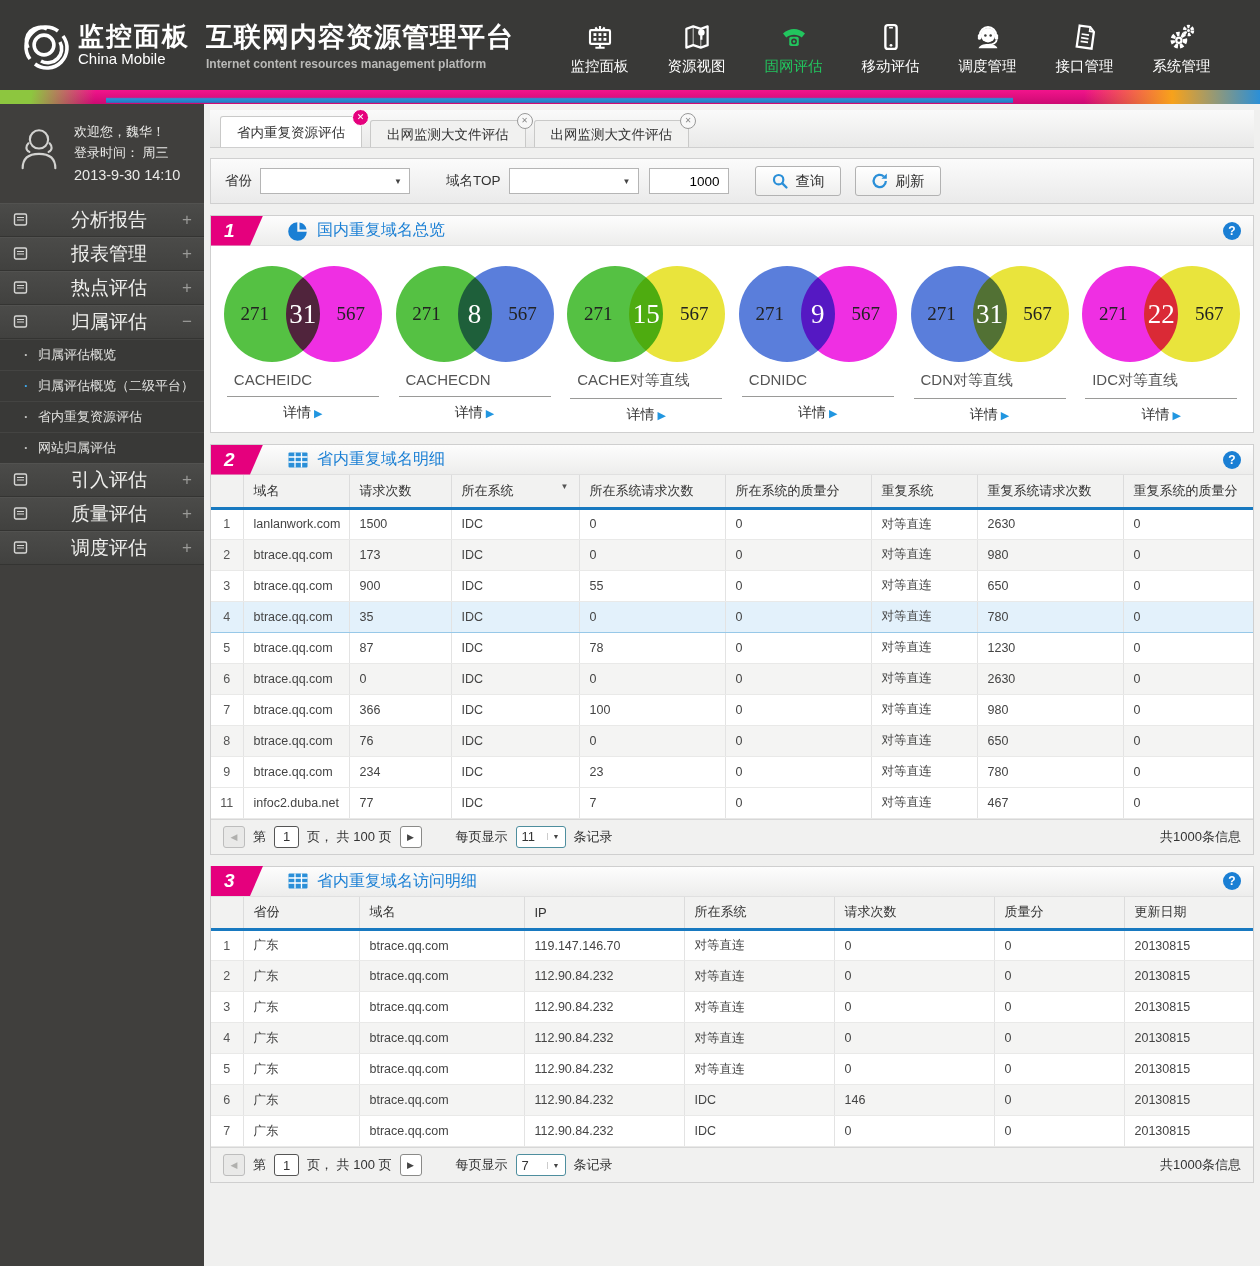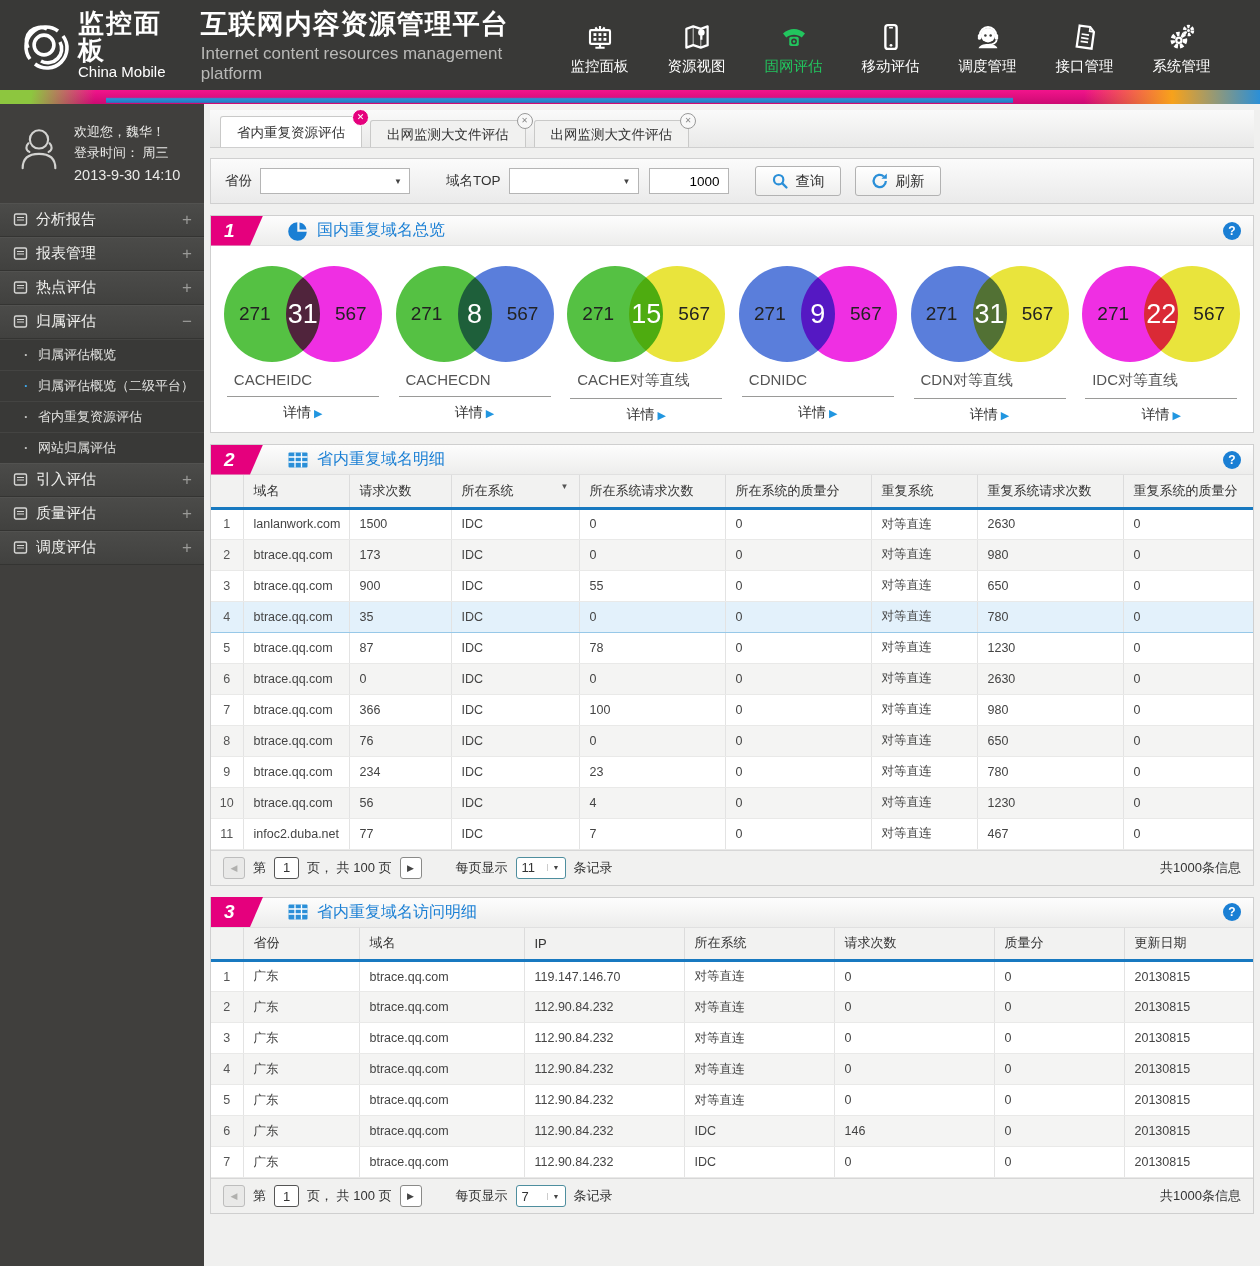--- a/index.html
+++ b/index.html
@@ -8,21 +8,21 @@
 
   
   .app-header { height:90px; background:#393937; display:flex; align-items:center; }
   .logo-wrap { margin-left:16px; display:flex; align-items:center; color:#fff; }
   .logo-wrap svg { width:56px; height:56px; }
   .brand { margin-left:6px; color:#fff; line-height:1.05; }
   .brand-cn { font-size:26px; font-weight:bold; letter-spacing:2px; }
   .brand-en { font-size:15px; }
   .title-block { margin-left:16px; color:#fff; }
   .app-title { font-size:27px; font-weight:bold; letter-spacing:1px; }
-  .app-subtitle { font-size:17px; color:#b9b9b7; margin-top:2px; }
+  .app-subtitle { font-size:12px; color:#b9b9b7; margin-top:2px;font-weight:bold; }
   .top-nav { margin-left:auto; margin-right:30px; display:flex;align-items:flex-end; }
   .nav-item { width:97px; text-align:center; color:#fff; font-size:14.5px; cursor:pointer; }
   .nav-item .icn { height:38px; display:flex; align-items:flex-end; justify-content:center; }
   .nav-item .icn svg { width:30px; height:30px; }
   .nav-item .nav-label { display:block; margin-top:5px; }
   .nav-item.active { color:#22c55e; }
 
   
   .ribbon { height:14px; background-color:#e6007e;
     background-image:
@@ -37,21 +37,21 @@
   
   .sidebar { position:absolute; left:0; top:104px; bottom:0; width:204px; background:#403f3d; }
   .user-panel { display:flex; padding:18px 8px 16px 14px; color:#e9e9e7; }
   .user-panel svg { width:50px; height:56px; color:#d2d2d0; flex:none; }
   .user-lines { margin-left:10px; font-size:13px; line-height:1.6; }
   .user-date { font-size:14.5px; }
   .menu-item { height:34px; display:flex; align-items:center; padding:0 12px 0 13px;
     background:linear-gradient(#4b4b49,#41413f); border-top:1px solid #525250; border-bottom:1px solid #343432; cursor:pointer; }
   .mi-icon { display:flex; margin-right:8px; color:#d8d8d6; }
   .mi-icon svg { width:15px; height:15px; }
-  .mi-label { flex:1; font-size:15px; color:#f0f0ee; }
+  .mi-label { flex:1; font-size:19px; color:#f0f0ee;text-align:center; }
   .mi-sign { color:#9a9a98; font-size:17px; }
   .submenu { background:#393937; }
   .sub-item { height:31px; display:flex; align-items:center; padding-left:24px; border-top:1px solid #44443ف;
     border-top:1px solid #444442; font-size:13px; color:#e3e3e1; cursor:pointer; }
   .sub-dot { width:14px; font-weight:bold; }
 
   
   .main { position:absolute; left:204px; top:104px; right:0; bottom:0; background:#f0f0ef; padding:6px 6px 0 6px; }
 
   .tabstrip { height:38px; background:linear-gradient(#fafafa,#e9e9e8); border-bottom:1px solid #cfcfcf;
@@ -85,21 +85,21 @@
     clip-path:polygon(0 0,100% 0,calc(100% - 13px) 100%,0 100%); }
   .sec-icon { margin-left:25px; display:flex; }
   .sec-title { margin-left:9px; font-size:16px; color:#1a7fd4; }
   .sec-help { margin-left:auto; margin-right:12px; width:18px; height:18px; border-radius:50%;
     background:#1a7fd4; color:#fff; font-size:12px; font-weight:bold; display:flex; align-items:center;
     justify-content:center; cursor:pointer; }
 
   
   .venn-row { display:flex; padding:20px 6px 8px 6px; }
   .venn-card { flex:1; display:flex; flex-direction:column; align-items:center; }
-  .vwrap { position:relative; width:158px; height:96px; }
+  .vwrap { position:relative; width:158px; height:96px;font-family:Liberation Serif, serif; }
   .vc { position:absolute; top:0; width:96px; height:96px; border-radius:50%; }
   .vc.l { left:0; }
   .vc.r { left:62px; mix-blend-mode:multiply; }
   .vnum { position:absolute; top:50%; transform:translate(-50%,-50%); font-size:19px; color:#222; }
   .vnum.c { color:#fff; font-size:27px; }
   .vlabels { width:158px; display:flex; justify-content:flex-start; padding:9px 4px 0 10px; font-size:15px; color:#555; }
   .vrule { width:152px; border-top:1px solid #9a9a98; margin:8px 0 7px 0; }
   .vdetail { font-size:14px; color:#333; cursor:pointer; }
   .vdetail .arr { color:#2196e0; font-size:11px; margin-left:3px; }
 
@@ -626,31 +626,20 @@
             <td class="idx">9</td>
             <td>btrace.qq.com</td>
             <td>234</td>
             <td>IDC</td>
             <td>23</td>
             <td>0</td>
             <td>对等直连</td>
             <td>780</td>
             <td>0</td>
           </tr>
-          <tr class="even">
-            <td class="idx">10</td>
-            <td>btrace.qq.com</td>
-            <td>56</td>
-            <td>IDC</td>
-            <td>4</td>
-            <td>0</td>
-            <td>对等直连</td>
-            <td>1230</td>
-            <td>0</td>
-          </tr>
           <tr>
             <td class="idx">11</td>
             <td>infoc2.duba.net</td>
             <td>77</td>
             <td>IDC</td>
             <td>7</td>
             <td>0</td>
             <td>对等直连</td>
             <td>467</td>
             <td>0</td>

